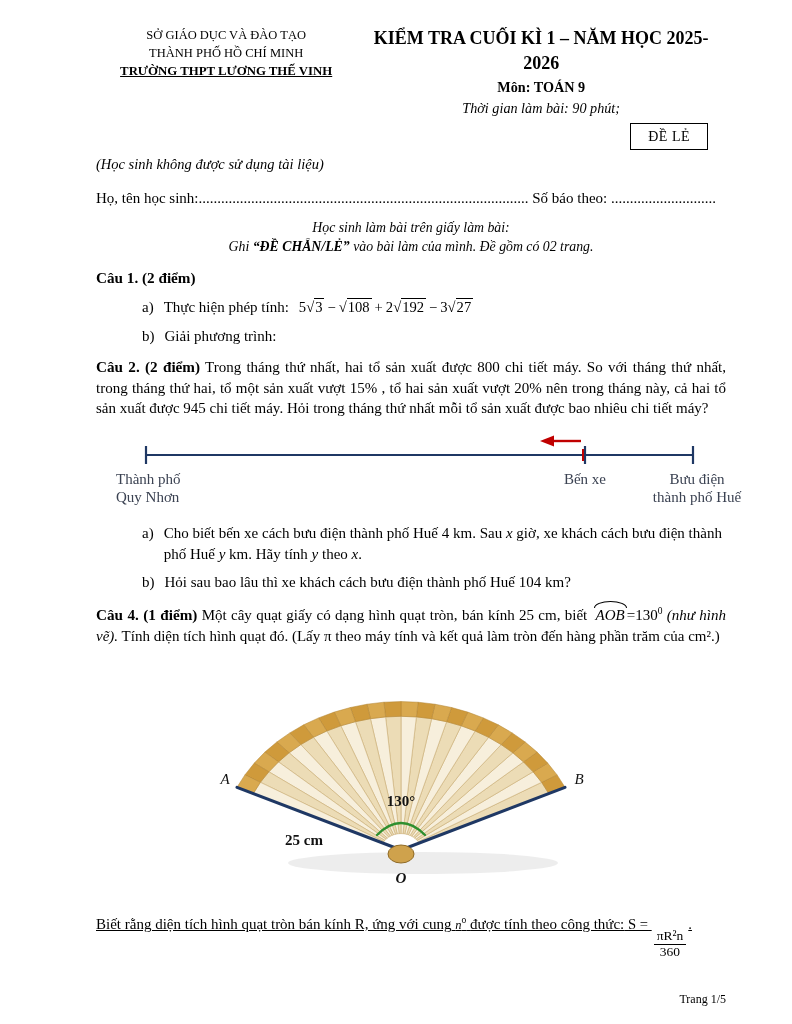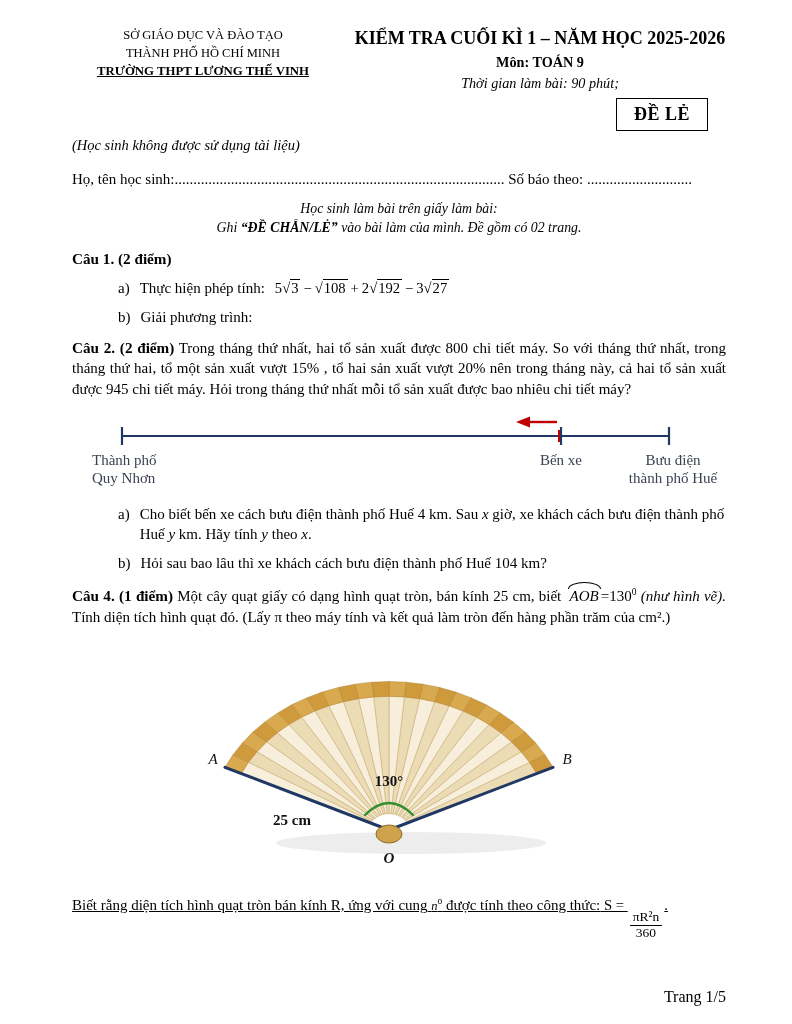--- a/index.html
+++ b/index.html
@@ -1,31 +1,31 @@
 <!DOCTYPE html>
 <html><head>
 <meta charset="utf-8">
 <style>
   html,body{margin:0;padding:0;background:#fff;}
   body{
     width:792px;height:1024px;position:relative;overflow:hidden;
     font-family:"Liberation Serif","DejaVu Serif",serif;color:#000;
     font-size:15px;line-height:1.38;
   }
-  .content{padding:26px 66px 0 72px;}
+  .content{padding:26px 66px 0 96px;}
   
   .hdr{display:flex;justify-content:space-between;}
   .hdr-left{width:262px;text-align:center;font-size:12.5px;line-height:1.45;}
   .hdr-left .l3{font-weight:bold;text-decoration:underline;font-size:12.8px;}
   .hdr-right{width:372px;text-align:center;}
   .hdr-right .r1{font-weight:bold;font-size:18px;}
   .hdr-right .r2{font-weight:bold;font-size:14.2px;margin-top:2px;}
   .hdr-right .r3{font-style:italic;font-size:14.2px;margin-top:2px;}
   .exam-box-row{display:flex;justify-content:flex-end;margin:4px 18px 0 0;}
-  .exam-box{border:1.6px solid #000;padding:3px 17px;font-weight:bold;font-size:18px;letter-spacing:.5px;}
+  .exam-box{border:1.6px solid #000;padding:3px 17px;font-weight:normal;font-size:14px;letter-spacing:.5px;}
   .note{font-style:italic;font-size:14.5px;margin-top:4px;}
   .student{margin-top:14px;white-space:nowrap;font-size:15px;}
   .instr{text-align:center;font-style:italic;font-size:13.8px;margin-top:9px;line-height:1.4;}
   
   .qheading{font-weight:bold;margin-top:12px;font-size:15.2px;}
   .para{margin:10px 0 0 0;}
   .just{text-align:justify;}
   .para b{font-size:15.2px;}
   .item{display:flex;gap:10px;padding-left:46px;margin-top:8px;align-items:flex-start;}
   .item .ilabel{flex:0 0 auto;}
@@ -44,21 +44,21 @@
     border-top:1.2px solid #000;border-left:1.2px solid #000;border-right:1.2px solid #000;
     border-radius:50% 50% 0 0 / 100% 100% 0 0;}
   sup{font-size:9.5px;}
   .small-n{font-size:12.5px;}
   
   .nlfig{margin:10px 0 2px 0;}
   .nlfig text{font-size:15px;fill:#3b4252;}
   .fanfig{text-align:center;margin:8px 0 0 0;}
   .fanfig text{font-size:15px;fill:#111;}
   .formula-line{margin-top:14px;text-decoration:underline;}
-  .footer{position:absolute;right:66px;bottom:16px;font-size:16px;text-align:center;}
+  .footer{position:absolute;right:66px;bottom:16px;font-size:12px;text-align:center;}
   i.mv{font-style:italic;}
 </style>
 </head>
 <body>
 
 <div class="content">
 
   <div class="hdr">
     <div class="hdr-left">
       <div>SỞ GIÁO DỤC VÀ ĐÀO TẠO</div>

